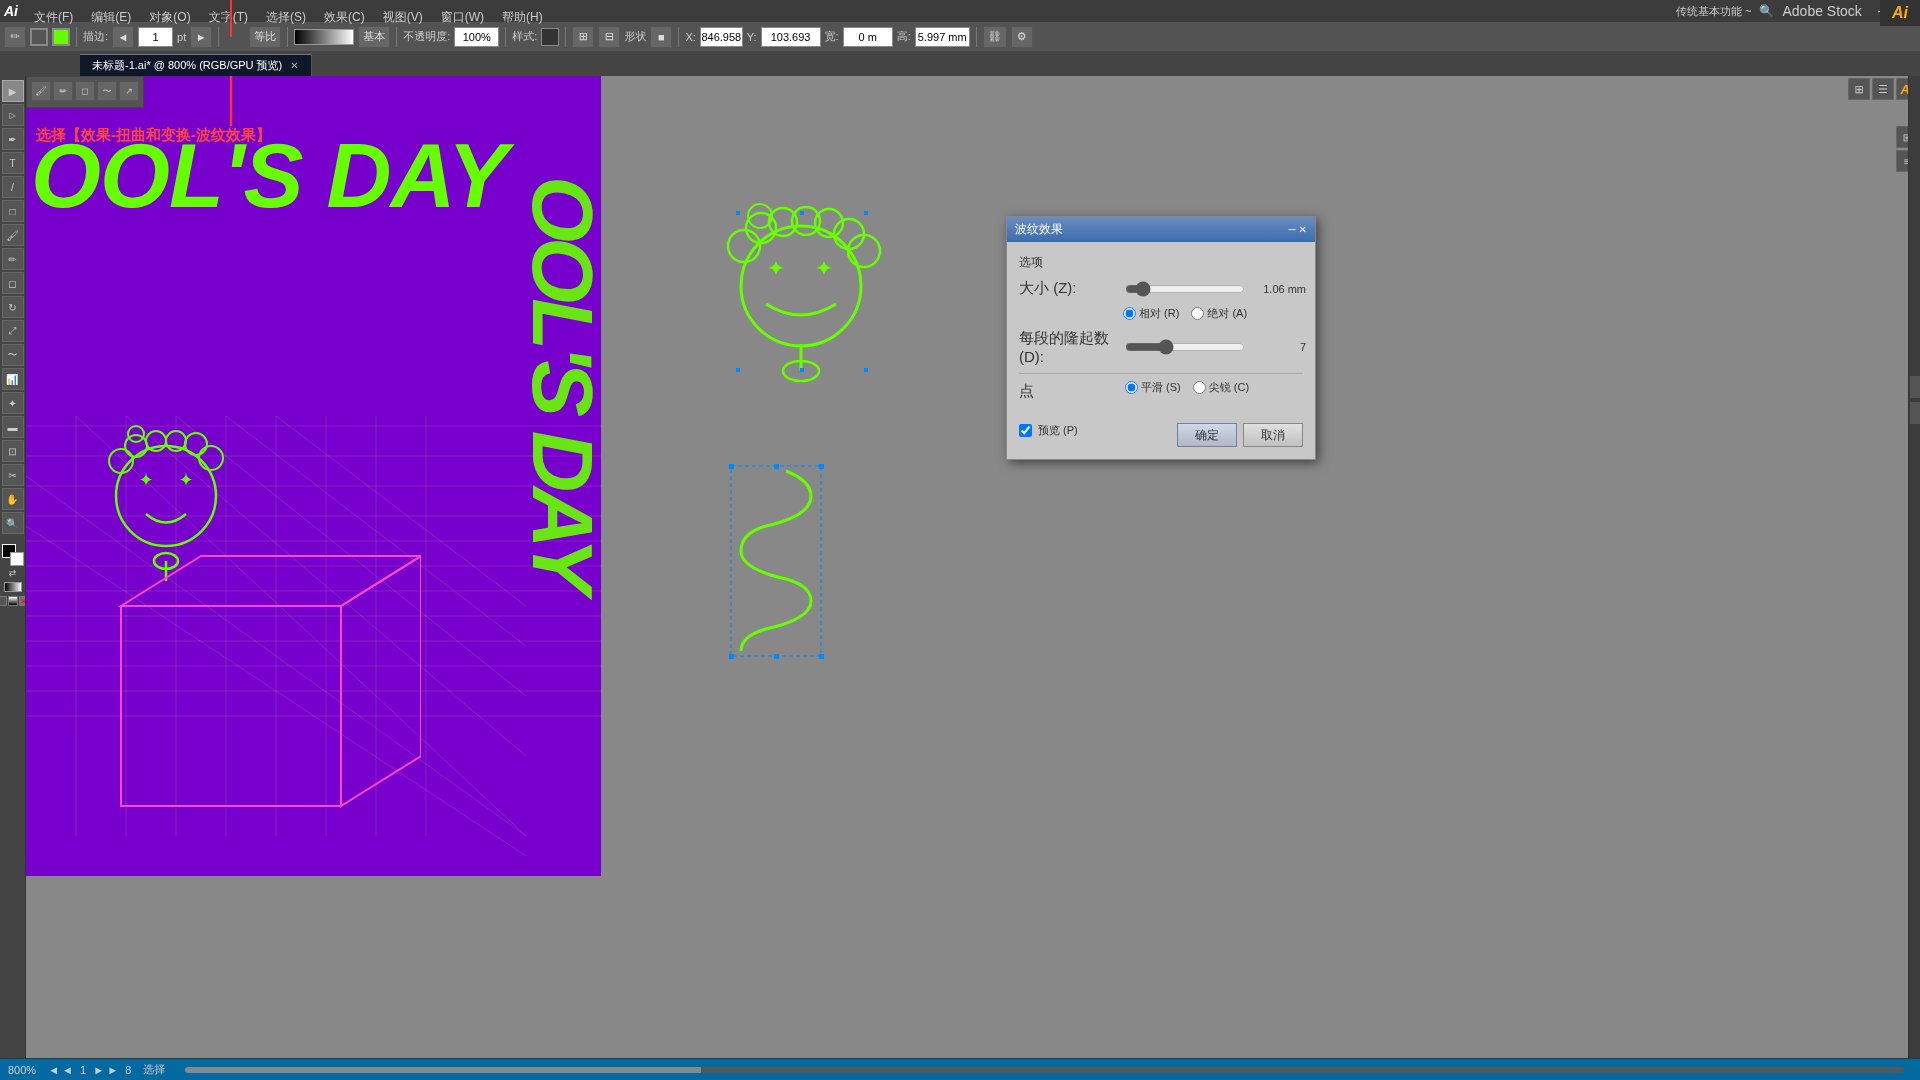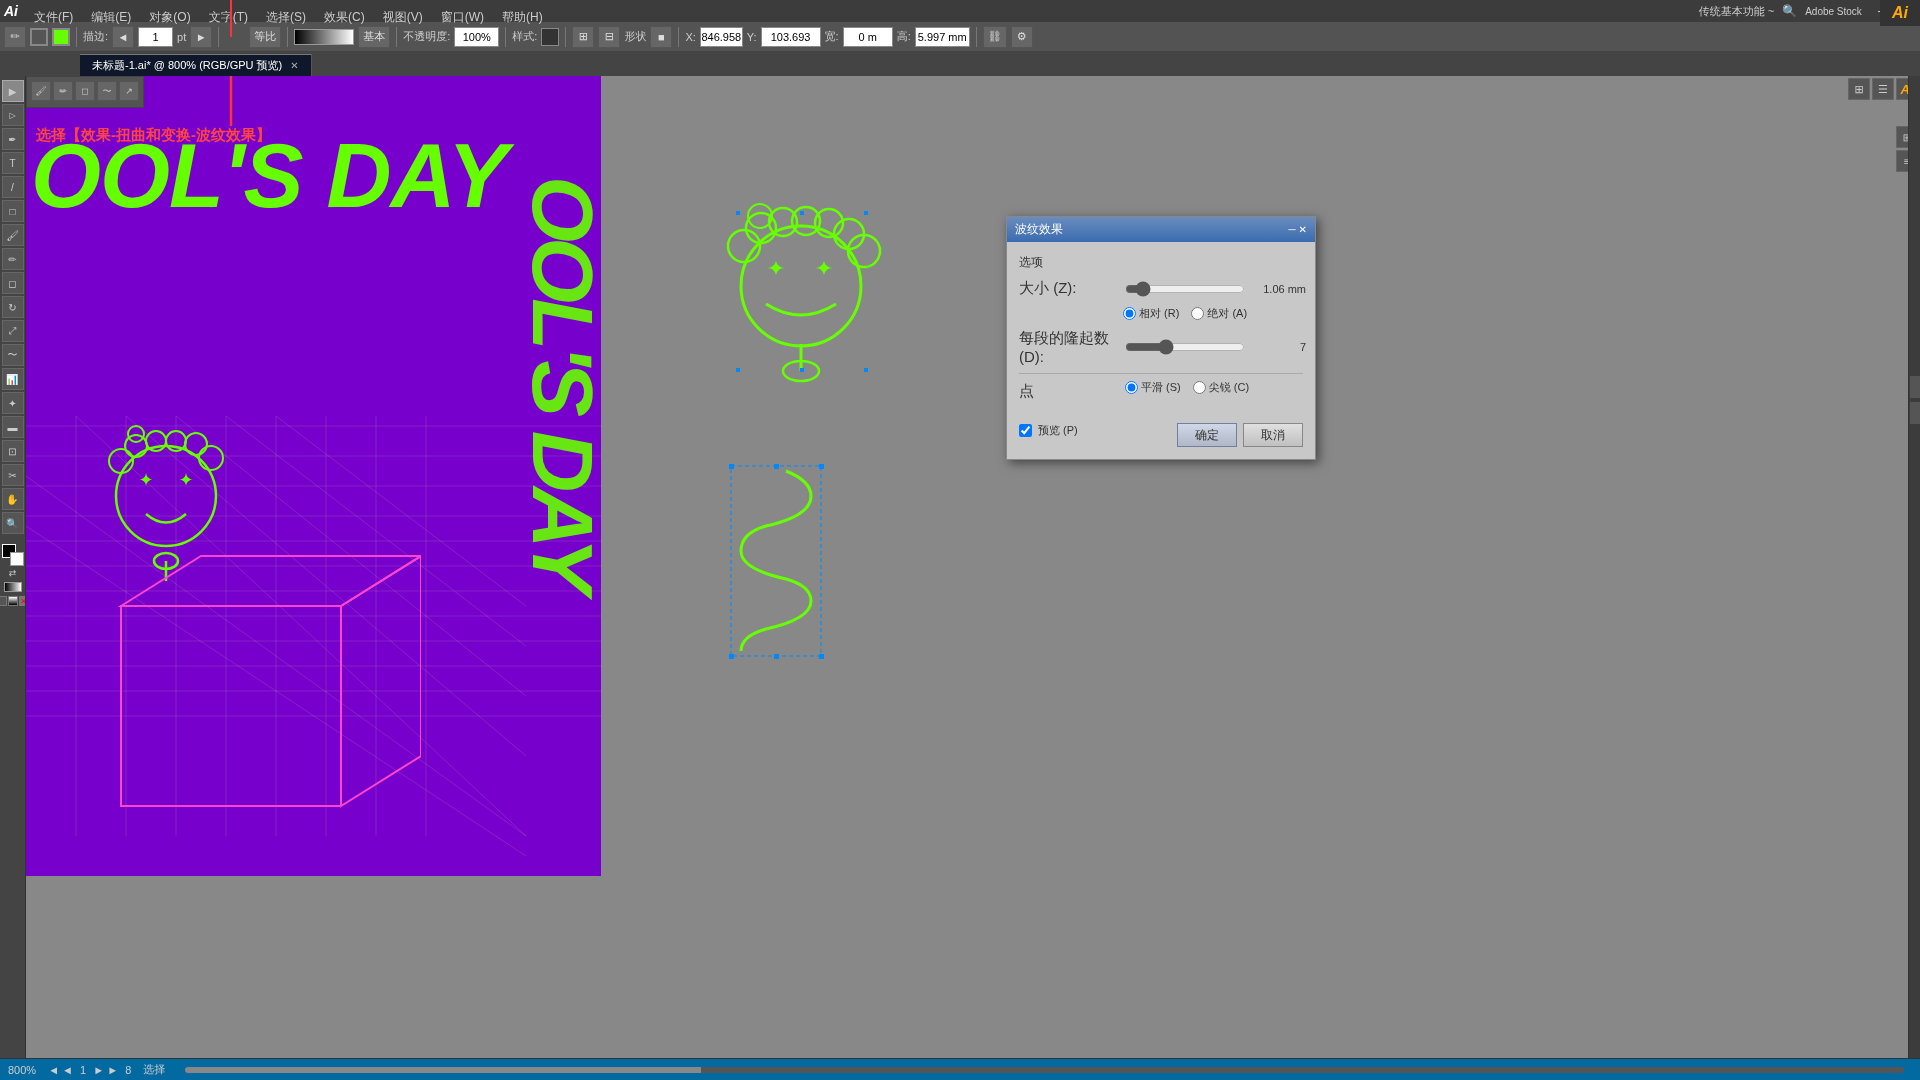--- a/index.html
+++ b/index.html
@@ -380,21 +380,21 @@
     <span class="menu-item">文字(T)</span>
     <span class="menu-item">选择(S)</span>
     <span class="menu-item">效果(C)</span>
     <span class="menu-item">视图(V)</span>
     <span class="menu-item">窗口(W)</span>
     <span class="menu-item">帮助(H)</span>
   </div>
   <div class="right-controls">
     <span style="font-size:11px;color:#ccc;">传统基本功能 ~</span>
     <span style="cursor:pointer;">🔍</span>
-    <span style="font-size:10px;color:#ccc;">Adobe Stock</span>
+    <span style="font-size:14px;color:#ccc;">Adobe Stock</span>
     <span style="display:flex;gap:4px;margin-left:8px;">
       <span style="cursor:pointer;font-size:14px;">─</span>
       <span style="cursor:pointer;font-size:14px;">□</span>
       <span style="cursor:pointer;font-size:14px;">✕</span>
     </span>
   </div>
 </div>
 
 <div id="toolbar">
 

